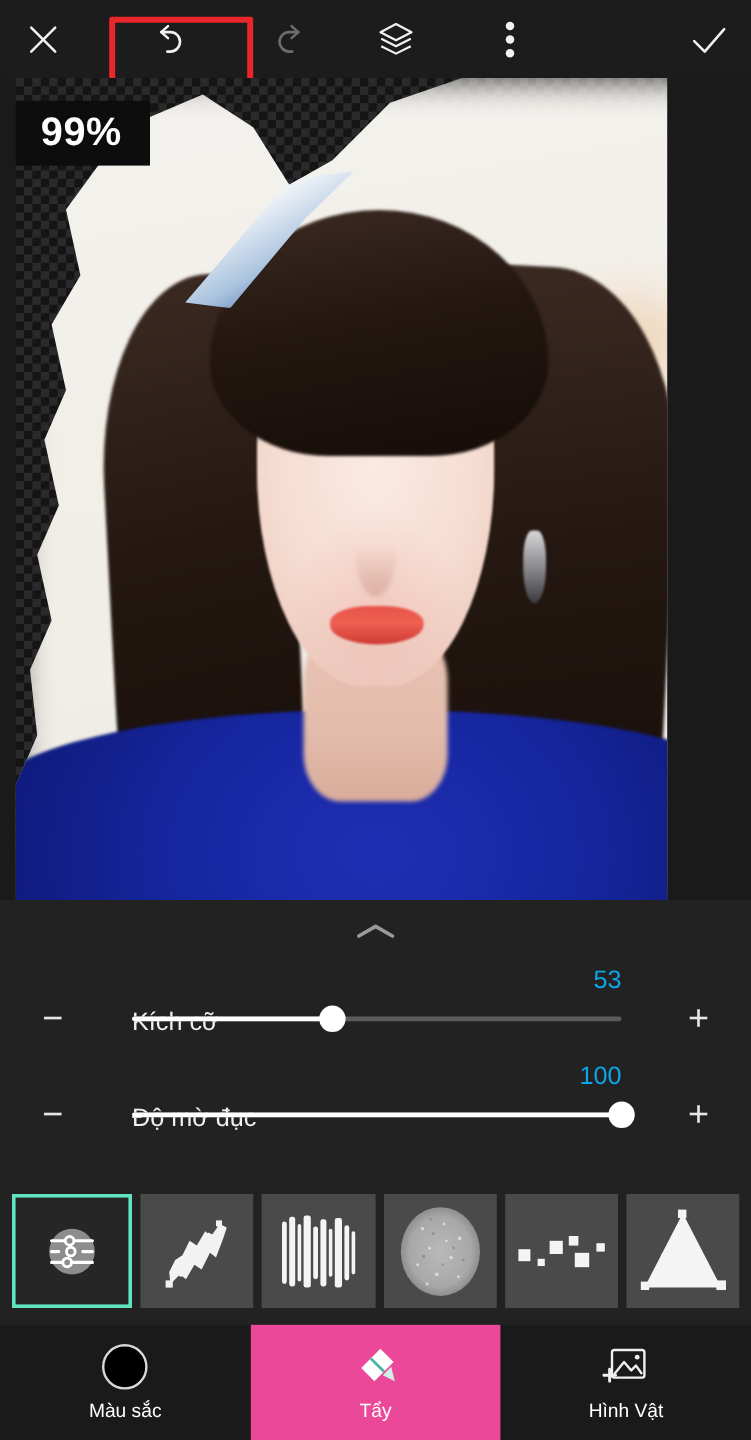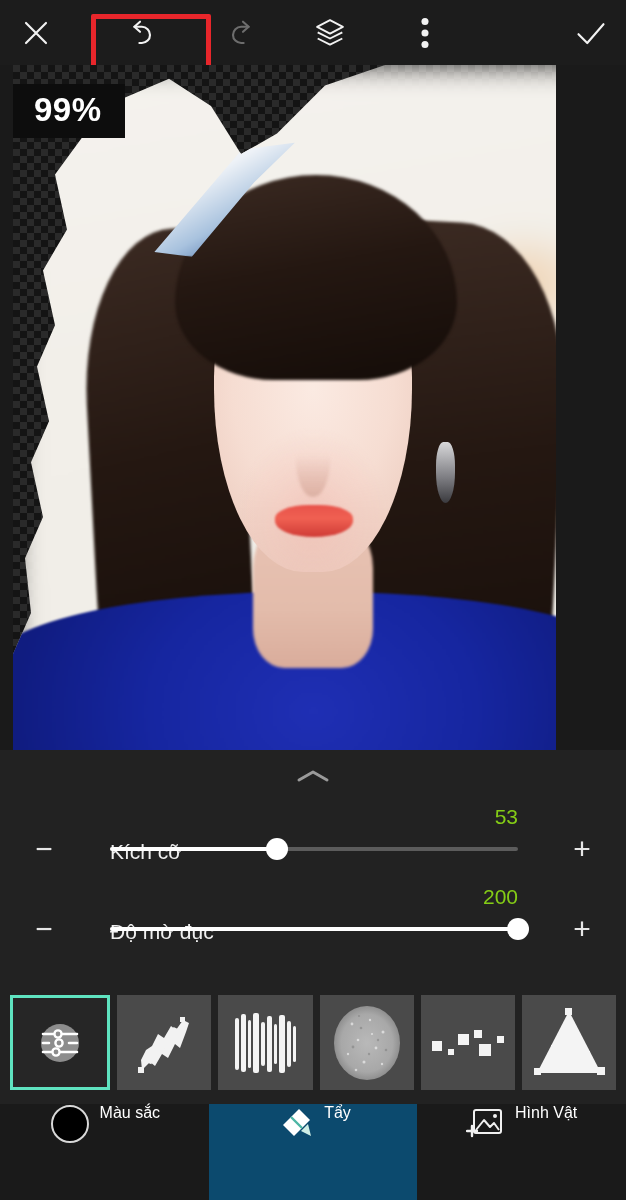--- a/index.html
+++ b/index.html
@@ -216,21 +216,21 @@
 
   .slider-row { position: absolute; left: 0; width: 626px; height: 80px; }
   .slider-row.size    { top: 55px; }
   .slider-row.opacity { top: 135px; }
   .sl-label {
     position: absolute; left: 110px; top: 0;
     font-size: 21px; color: #f0f0f0; margin-top: 35px;
   }
   .sl-value {
     position: absolute; right: 108px; top: 0;
-    font-size: 21px; color: #84cc16;
+    font-size: 21px; color: #0ea5e9;
   }
   .sl-minus, .sl-plus {
     position: absolute; top: 22px;
     width: 44px; height: 44px;
     display: flex; align-items: center; justify-content: center;
     color: #e6e6e6; font-size: 30px; font-weight: 300;
     cursor: pointer; user-select: none;
   }
   .sl-minus { left: 22px; }
   .sl-plus  { right: 22px; }
@@ -272,26 +272,26 @@
   
   .nav {
     position: absolute; left: 0; bottom: 0;
     width: 626px; height: 96px;
     display: flex;
     background: #1a1a1a;
   }
   .nav-item {
     position: relative;
     flex: 1 1 0;
-    display: flex; flex-direction: row;
-    justify-content: center;
+    display: flex; flex-direction: column;
+    align-items: center; justify-content: center;
     gap: 9px;
     cursor: pointer;
   }
-  .nav-item.active { background: #0c4a6e; }
+  .nav-item.active { background: #ec4899; }
   .nav-ico { height: 40px; display: flex; align-items: center; justify-content: center; }
   .nav-label { font-size: 16px; color: #ffffff; }
   .crown {
     position: absolute; top: 8px; left: 62%;
     width: 20px; height: 14px;
   }
 </style>
 </head>
 <body>
 
@@ -384,21 +384,21 @@
       <div class="sl-minus">−</div>
       <div class="sl-plus">+</div>
       <div class="sl-track">
         <div class="sl-fill" style="width: 41%;"></div>
         <div class="sl-thumb" style="left: 41%;"></div>
       </div>
     </div>
 
     <div class="slider-row opacity">
       <div class="sl-label">Độ mờ đục</div>
-      <div class="sl-value">200</div>
+      <div class="sl-value">100</div>
       <div class="sl-minus">−</div>
       <div class="sl-plus">+</div>
       <div class="sl-track">
         <div class="sl-fill" style="width: 100%;"></div>
         <div class="sl-thumb" style="left: 100%;"></div>
       </div>
     </div>
 
     <div class="brush-strip">
 

